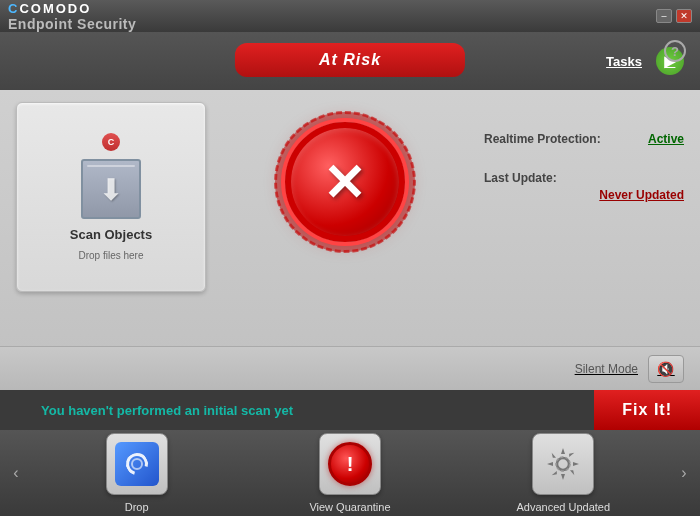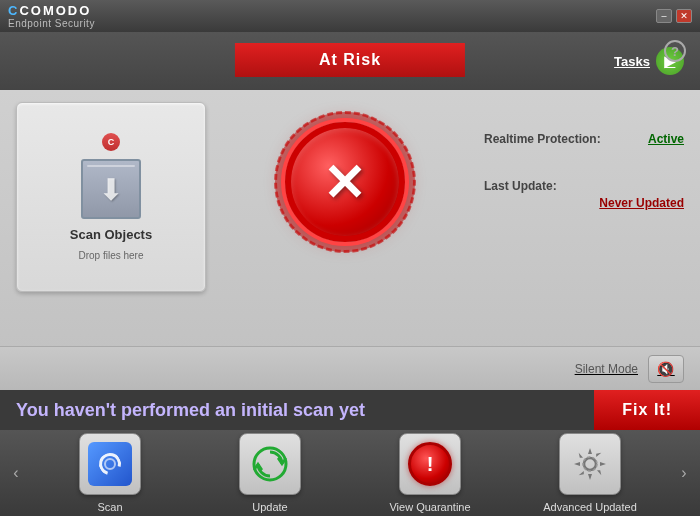--- a/index.html
+++ b/index.html
@@ -54,36 +54,37 @@
       justify-content: space-between;
       padding: 0 16px;
       position: relative;
     }
     .at-risk-badge {
       background: linear-gradient(to bottom, #e02020, #b01010);
       color: white;
       font-size: 16px;
       font-weight: bold;
       padding: 8px 84px;
-      border-radius: 0;
+      border-radius: 12px;
       letter-spacing: 1px;
       position: absolute;
       left: 50%;
       transform: translateX(-50%);
       top: 50%;
       margin-top: -18px;
+      font-style: italic;
     }
     .tasks-btn {
       position: absolute;
       right: 16px;
       top: 50%;
       transform: translateY(-50%);
       display: flex;
       align-items: center;
-      gap: 6px;
+      gap: 14px;
       color: white;
       font-size: 13px;
       font-weight: bold;
       cursor: pointer;
       text-decoration: underline;
     }
     .tasks-arrow {
       width: 28px;
       height: 28px;
       background: radial-gradient(circle, #6dcc3f, #4a9e28);
@@ -200,21 +201,21 @@
       animation: none;
     }
 
     
     .status-panel {
       width: 200px;
       display: flex;
       flex-direction: column;
       justify-content: flex-start;
       padding-top: 30px;
-      gap: 16px;
+      gap: 8px;
     }
     .status-row {
       display: flex;
       align-items: center;
       justify-content: space-between;
     }
     .status-label {
       font-size: 12px;
       color: #444;
       font-weight: bold;
@@ -268,23 +269,24 @@
     
     .alert-bar {
       background: #3a3a3a;
       height: 40px;
       display: flex;
       align-items: center;
       justify-content: space-between;
       padding: 0 0 0 16px;
     }
     .alert-text {
-      color: #c4b5fd;
-      font-size: 18px;
-      font-weight: bold;
+      color: #14b8a6;
+      font-size: 13px;
+      font-weight: bold;
+      margin-left: 25px;
     }
     .fix-it-btn {
       background: linear-gradient(to bottom, #e02020, #b00000);
       color: white;
       font-size: 16px;
       font-weight: bold;
       padding: 0 28px;
       height: 40px;
       border: none;
       cursor: pointer;
@@ -373,22 +375,22 @@
     
     .comodo-logo-text {
       color: white;
       font-size: 13px;
       font-weight: bold;
       letter-spacing: 2px;
     }
     .comodo-logo-text .c { color: #4db8ff; }
     .endpoint-text {
       color: #bbb;
-      font-size: 10px;
-      font-weight: normal;
+      font-size: 14px;
+      font-weight: bold;
       letter-spacing: 0.5px;
     }
   </style>
 </head>
 <body>
 
 <div class="title-bar">
   <div class="title-bar-left">
     <div>
       <div class="comodo-logo-text">
@@ -459,37 +461,23 @@
   <div class="nav-arrow">‹</div>
   <div class="nav-items">
 
     <div class="nav-item">
       <div class="nav-icon-wrap">
         <div style="width:44px;height:44px;background:linear-gradient(135deg,#5599ff,#2255cc);border-radius:6px;display:flex;align-items:center;justify-content:center;position:relative;">
           <div style="width:22px;height:22px;border:3px solid rgba(255,255,255,0.9);border-radius:50%;border-bottom-color:transparent;transform:rotate(-30deg);position:absolute;"></div>
           <div style="width:12px;height:12px;border:2px solid rgba(255,255,255,0.6);border-radius:50%;"></div>
         </div>
       </div>
-      <span class="nav-label">Scan</span>
-    </div>
-
-    <div class="nav-item">
-      <div class="nav-icon-wrap">
-        <div style="width:44px;height:44px;display:flex;align-items:center;justify-content:center;">
-          <svg width="40" height="40" viewBox="0 0 40 40">
-            <circle cx="20" cy="20" r="16" fill="none" stroke="#22aa33" stroke-width="3"></circle>
-            <path d="M20 8 A12 12 0 0 1 32 20" fill="none" stroke="#22aa33" stroke-width="3"></path>
-            <path d="M28 14 L32 20 L36 14" fill="none" stroke="#22aa33" stroke-width="2.5"></path>
-            <path d="M20 32 A12 12 0 0 1 8 20" fill="none" stroke="#22aa33" stroke-width="3"></path>
-            <path d="M12 26 L8 20 L4 26" fill="none" stroke="#22aa33" stroke-width="2.5"></path>
-          </svg>
-        </div>
-      </div>
-      <span class="nav-label">Update</span>
-    </div>
+      <span class="nav-label">Drop</span>
+    </div>
+
 
     <div class="nav-item">
       <div class="nav-icon-wrap">
         <div style="width:44px;height:44px;background:radial-gradient(circle at 40% 35%,#ff5555,#cc0000 60%,#880000);border-radius:50%;display:flex;align-items:center;justify-content:center;border:3px solid #aa0000;box-shadow:0 0 6px rgba(180,0,0,0.5);">
           <span style="color:white;font-size:20px;font-weight:bold;">!</span>
         </div>
       </div>
       <span class="nav-label">View Quarantine</span>
     </div>
 

